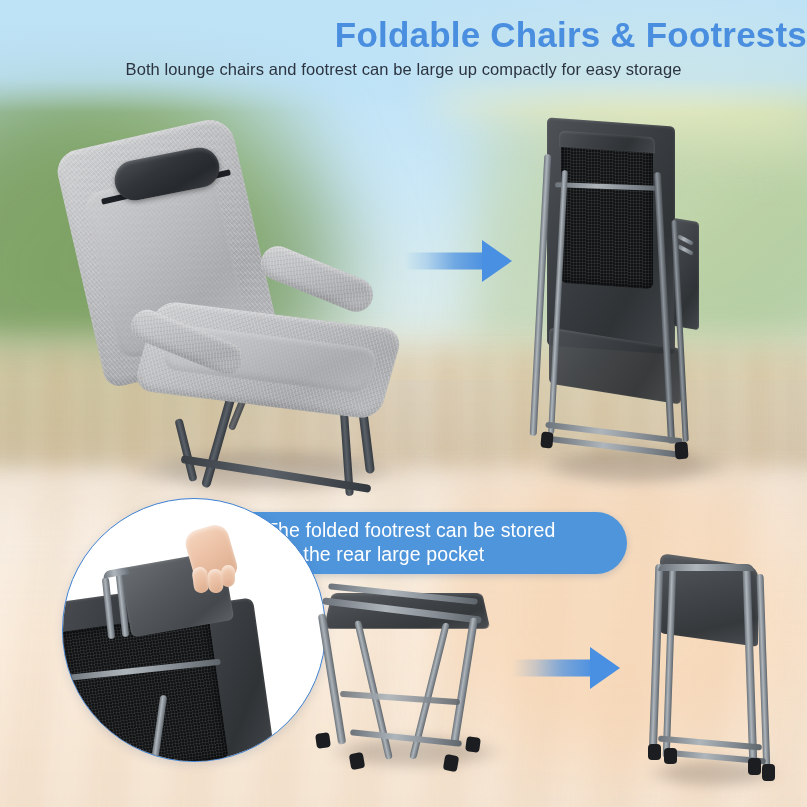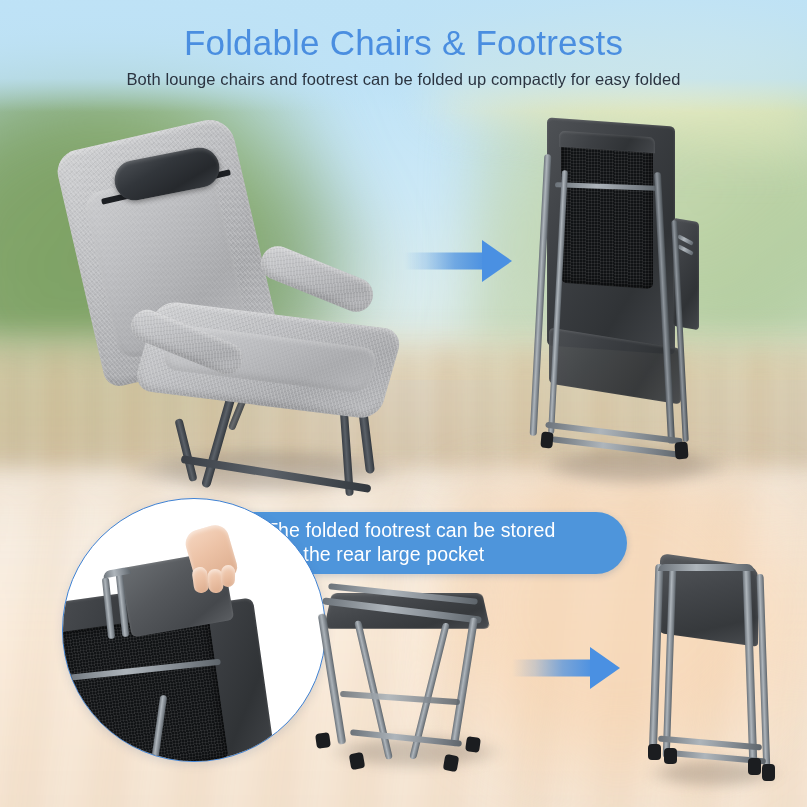--- a/index.html
+++ b/index.html
@@ -82,23 +82,23 @@
     filter:blur(22px);
   }
   .bg-header-wash{
     position:absolute;left:0;top:0;width:807px;height:112px;
     background:linear-gradient(180deg,rgba(190,226,246,.92) 0%,rgba(190,226,246,.75) 70%,rgba(190,226,246,0) 100%);
   }
 
   
   .header{position:absolute;left:0;top:0;width:807px;text-align:center;}
   .title{
-    margin:8px;padding-top:17px;
-    font-size:35px;font-weight:normal;letter-spacing:.2px;
-    color:#4a8ee0;line-height:1.05;
+    margin:0;padding-top:17px;
+    font-size:35px;font-weight:bold;letter-spacing:.2px;
+    color:#4a8ee0;line-height:1.05;text-align:right;
   }
   .subtitle{
     margin:6px 0 0 0;font-size:16.5px;color:#2b3440;letter-spacing:.1px;
   }
 
   
   .prod{position:absolute;}
   .shadow-soft{
     position:absolute;border-radius:50%;
     background:radial-gradient(ellipse at 50% 50%, rgba(90,80,70,.26) 0 45%, rgba(90,80,70,0) 72%);
@@ -182,21 +182,21 @@
     <div class="bg-rail"></div>
     <div class="bg-slats"></div>
     <div class="bg-floor"></div>
     <div class="bg-floor-streaks"></div>
     <div class="bg-floor-warm"></div>
     <div class="bg-header-wash"></div>
   </div>
 
   <div class="header">
     <h1 class="title">Foldable Chairs &amp; Footrests</h1>
-    <p class="subtitle">Both lounge chairs and footrest can be folded up compactly for easy folded</p>
+    <p class="subtitle">Both lounge chairs and footrest can be large up compactly for easy storage</p>
   </div>
 
   <div class="prod" id="chair-open">
     <div class="shadow-soft" style="left:60px;top:330px;width:270px;height:46px;"></div>
 
     <div class="frame-bar" style="left:150px;top:232px;width:9px;height:140px;transform:rotate(16deg);"></div>
     <div class="frame-bar" style="left:288px;top:224px;width:9px;height:132px;transform:rotate(-7deg);"></div>
     <div class="frame-bar" style="left:112px;top:300px;width:8px;height:64px;transform:rotate(-14deg);"></div>
     <div class="frame-bar" style="left:272px;top:268px;width:8px;height:110px;transform:rotate(-4deg);"></div>
     <div class="frame-bar" style="left:110px;top:352px;width:192px;height:8px;transform:rotate(9deg);"></div>

